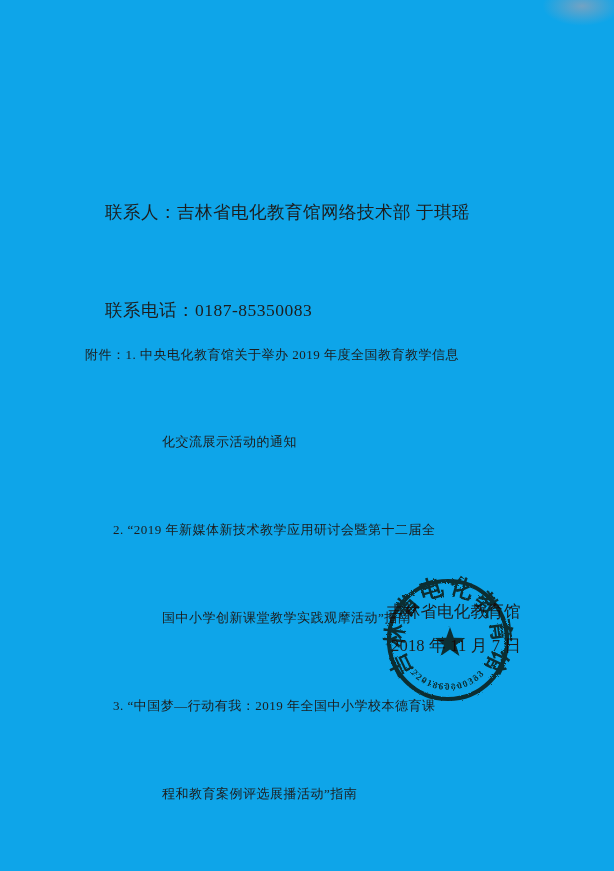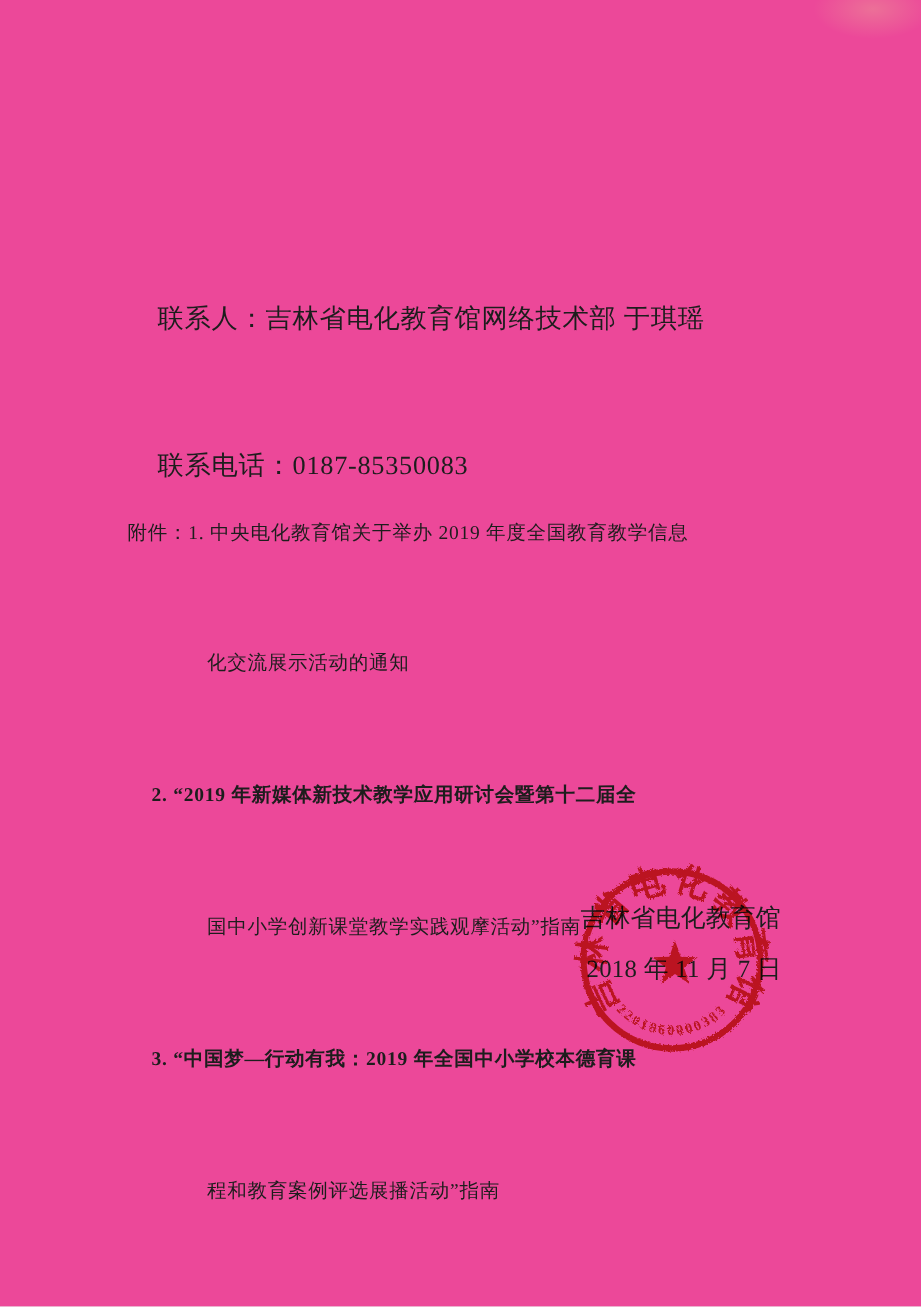--- a/index.html
+++ b/index.html
@@ -1,21 +1,21 @@
 <!DOCTYPE html>
 <html><head>
 <meta charset="utf-8">
 <style>
   html, body { margin: 0; padding: 0; background: #e8e8e8; }
   .page {
     position: relative;
     width: 614px;
     height: 871px;
     margin: 0 auto;
-    background: #ec4899;
+    background: #0ea5e9;
     overflow: hidden;
     font-family: "Liberation Serif", "DejaVu Serif", serif;
     color: #1d1d1d;
   }
   .smudge {
     position: absolute;
     right: -8px;
     top: -14px;
     width: 80px;
     height: 40px;
@@ -33,22 +33,22 @@
   }
   .attachments {
     position: absolute;
     left: 85px;
     top: 281px;
     font-size: 13px;
     line-height: 29.3px;
     letter-spacing: 0.5px;
     white-space: pre;
   }
-  .att-line.ind1 { margin-left: 16px; font-weight: bold; }
-  .att-line.ind2 { margin-left: 53px; }
+  .att-line.ind1 { margin-left: 28px; }
+  .att-line.ind2 { margin-left: 77px; }
   .sig-org {
     position: absolute;
     left: 387px;
     top: 601px;
     font-size: 16.5px;
     letter-spacing: 0.2px;
     white-space: pre;
   }
   .sig-date {
     position: absolute;

